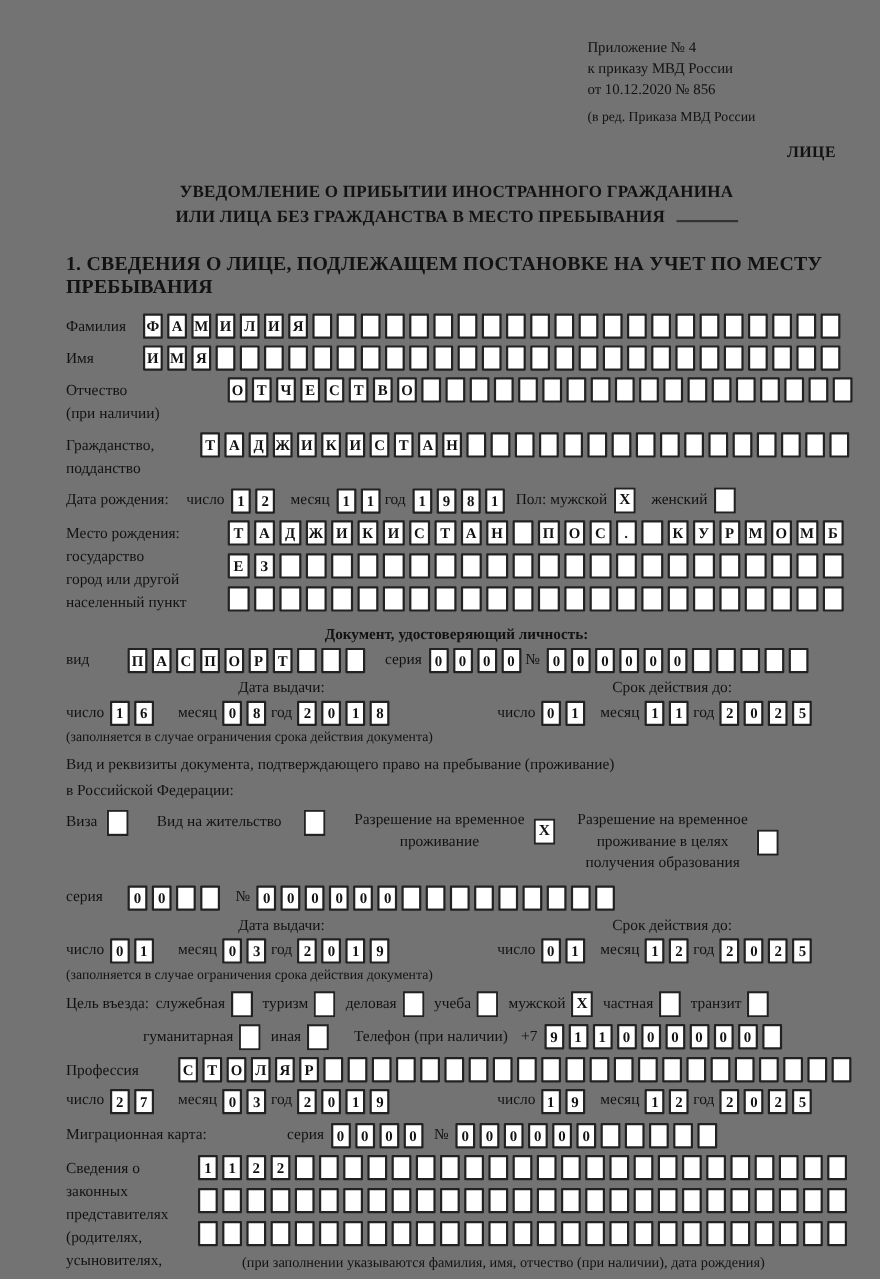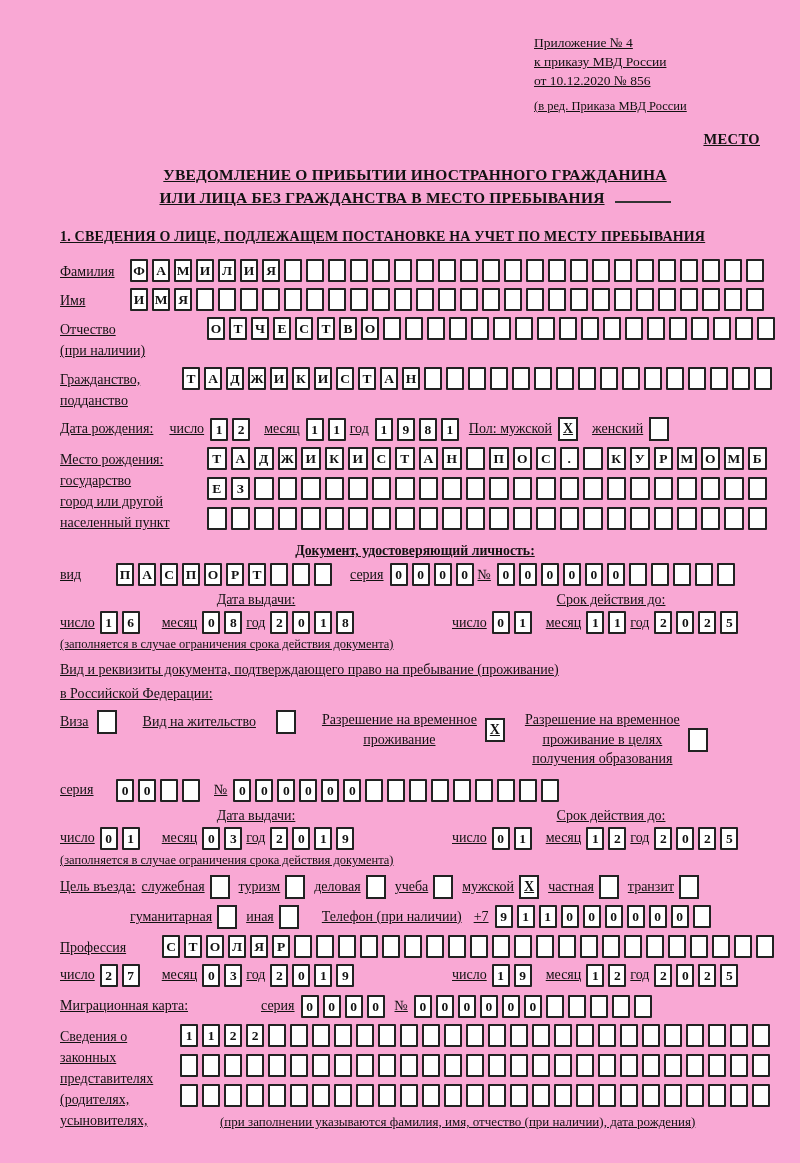--- a/index.html
+++ b/index.html
@@ -1,29 +1,29 @@
 <!DOCTYPE html>
 <html><head>
 <meta charset="utf-8">
 <style>
   html,body{margin:0;padding:0;background:#888;}
   .page{
-    position:relative;width:800px;height:1163px;background:#f9a8d4;
+    position:relative;width:800px;height:1163px;background:#737373;
     box-sizing:border-box;padding:34px 30px 0 60px;margin:0 auto;
     font-family:"Liberation Serif","DejaVu Serif",serif;color:#121212;
-    font-size:14px;overflow:hidden;text-decoration:underline;
+    font-size:14px;overflow:hidden;
   }
   
   .top-right{width:230px;margin-left:auto;margin-right:6px;font-size:13.5px;line-height:1.4;}
   .top-right .ed{margin-top:7px;font-size:12.5px;}
   .form-label{text-align:right;font-weight:bold;font-size:14.5px;margin:16px 10px 0 0;letter-spacing:.4px;}
   
   .title{text-align:center;font-weight:bold;font-size:15.5px;line-height:1.45;margin-top:16px;letter-spacing:.2px;}
   .blank-line{display:inline-block;width:56px;height:13px;border-bottom:2.5px solid #333;margin-left:10px;}
-  .sec{font-weight:bold;font-size:14px;margin:20px 0 14px 0;letter-spacing:.2px;}
+  .sec{font-weight:bold;font-size:18px;margin:20px 0 14px 0;letter-spacing:.2px;}
   
   .frow{display:flex;align-items:flex-start;margin-bottom:6px;}
   .flabel{flex:none;line-height:1.5;padding-top:2px;}
   .w70{width:70px;} .w147{width:147px;} .w122{width:122px;} .w102{width:102px;} .w50{width:50px;} .w195{width:195px;} .w120{width:120px;}
   .cells{white-space:nowrap;display:inline-block;}
   .cell{
     display:inline-block;box-sizing:border-box;width:18px;height:23px;
     border:2px solid #222;border-radius:1px;margin-right:4px;background:#fff;
     text-align:center;font-weight:bold;font-size:13.5px;line-height:19px;vertical-align:top;
   }
@@ -65,21 +65,21 @@
 <body>
 
 <div class="page">
 
   <div class="top-right">
     <div>Приложение № 4</div>
     <div>к приказу МВД России</div>
     <div>от 10.12.2020 № 856</div>
     <div class="ed">(в ред. Приказа МВД России</div>
   </div>
-  <div class="form-label">МЕСТО</div>
+  <div class="form-label">ЛИЦЕ</div>
 
   <div class="title">
     <div>УВЕДОМЛЕНИЕ О ПРИБЫТИИ ИНОСТРАННОГО ГРАЖДАНИНА</div>
     <div><span>ИЛИ ЛИЦА БЕЗ ГРАЖДАНСТВА В МЕСТО ПРЕБЫВАНИЯ</span><span class="blank-line"></span></div>
   </div>
 
   <div class="sec">1. СВЕДЕНИЯ О ЛИЦЕ, ПОДЛЕЖАЩЕМ ПОСТАНОВКЕ НА УЧЕТ ПО МЕСТУ ПРЕБЫВАНИЯ</div>
 
   <div class="frow">
     <div class="flabel w70">Фамилия</div>

